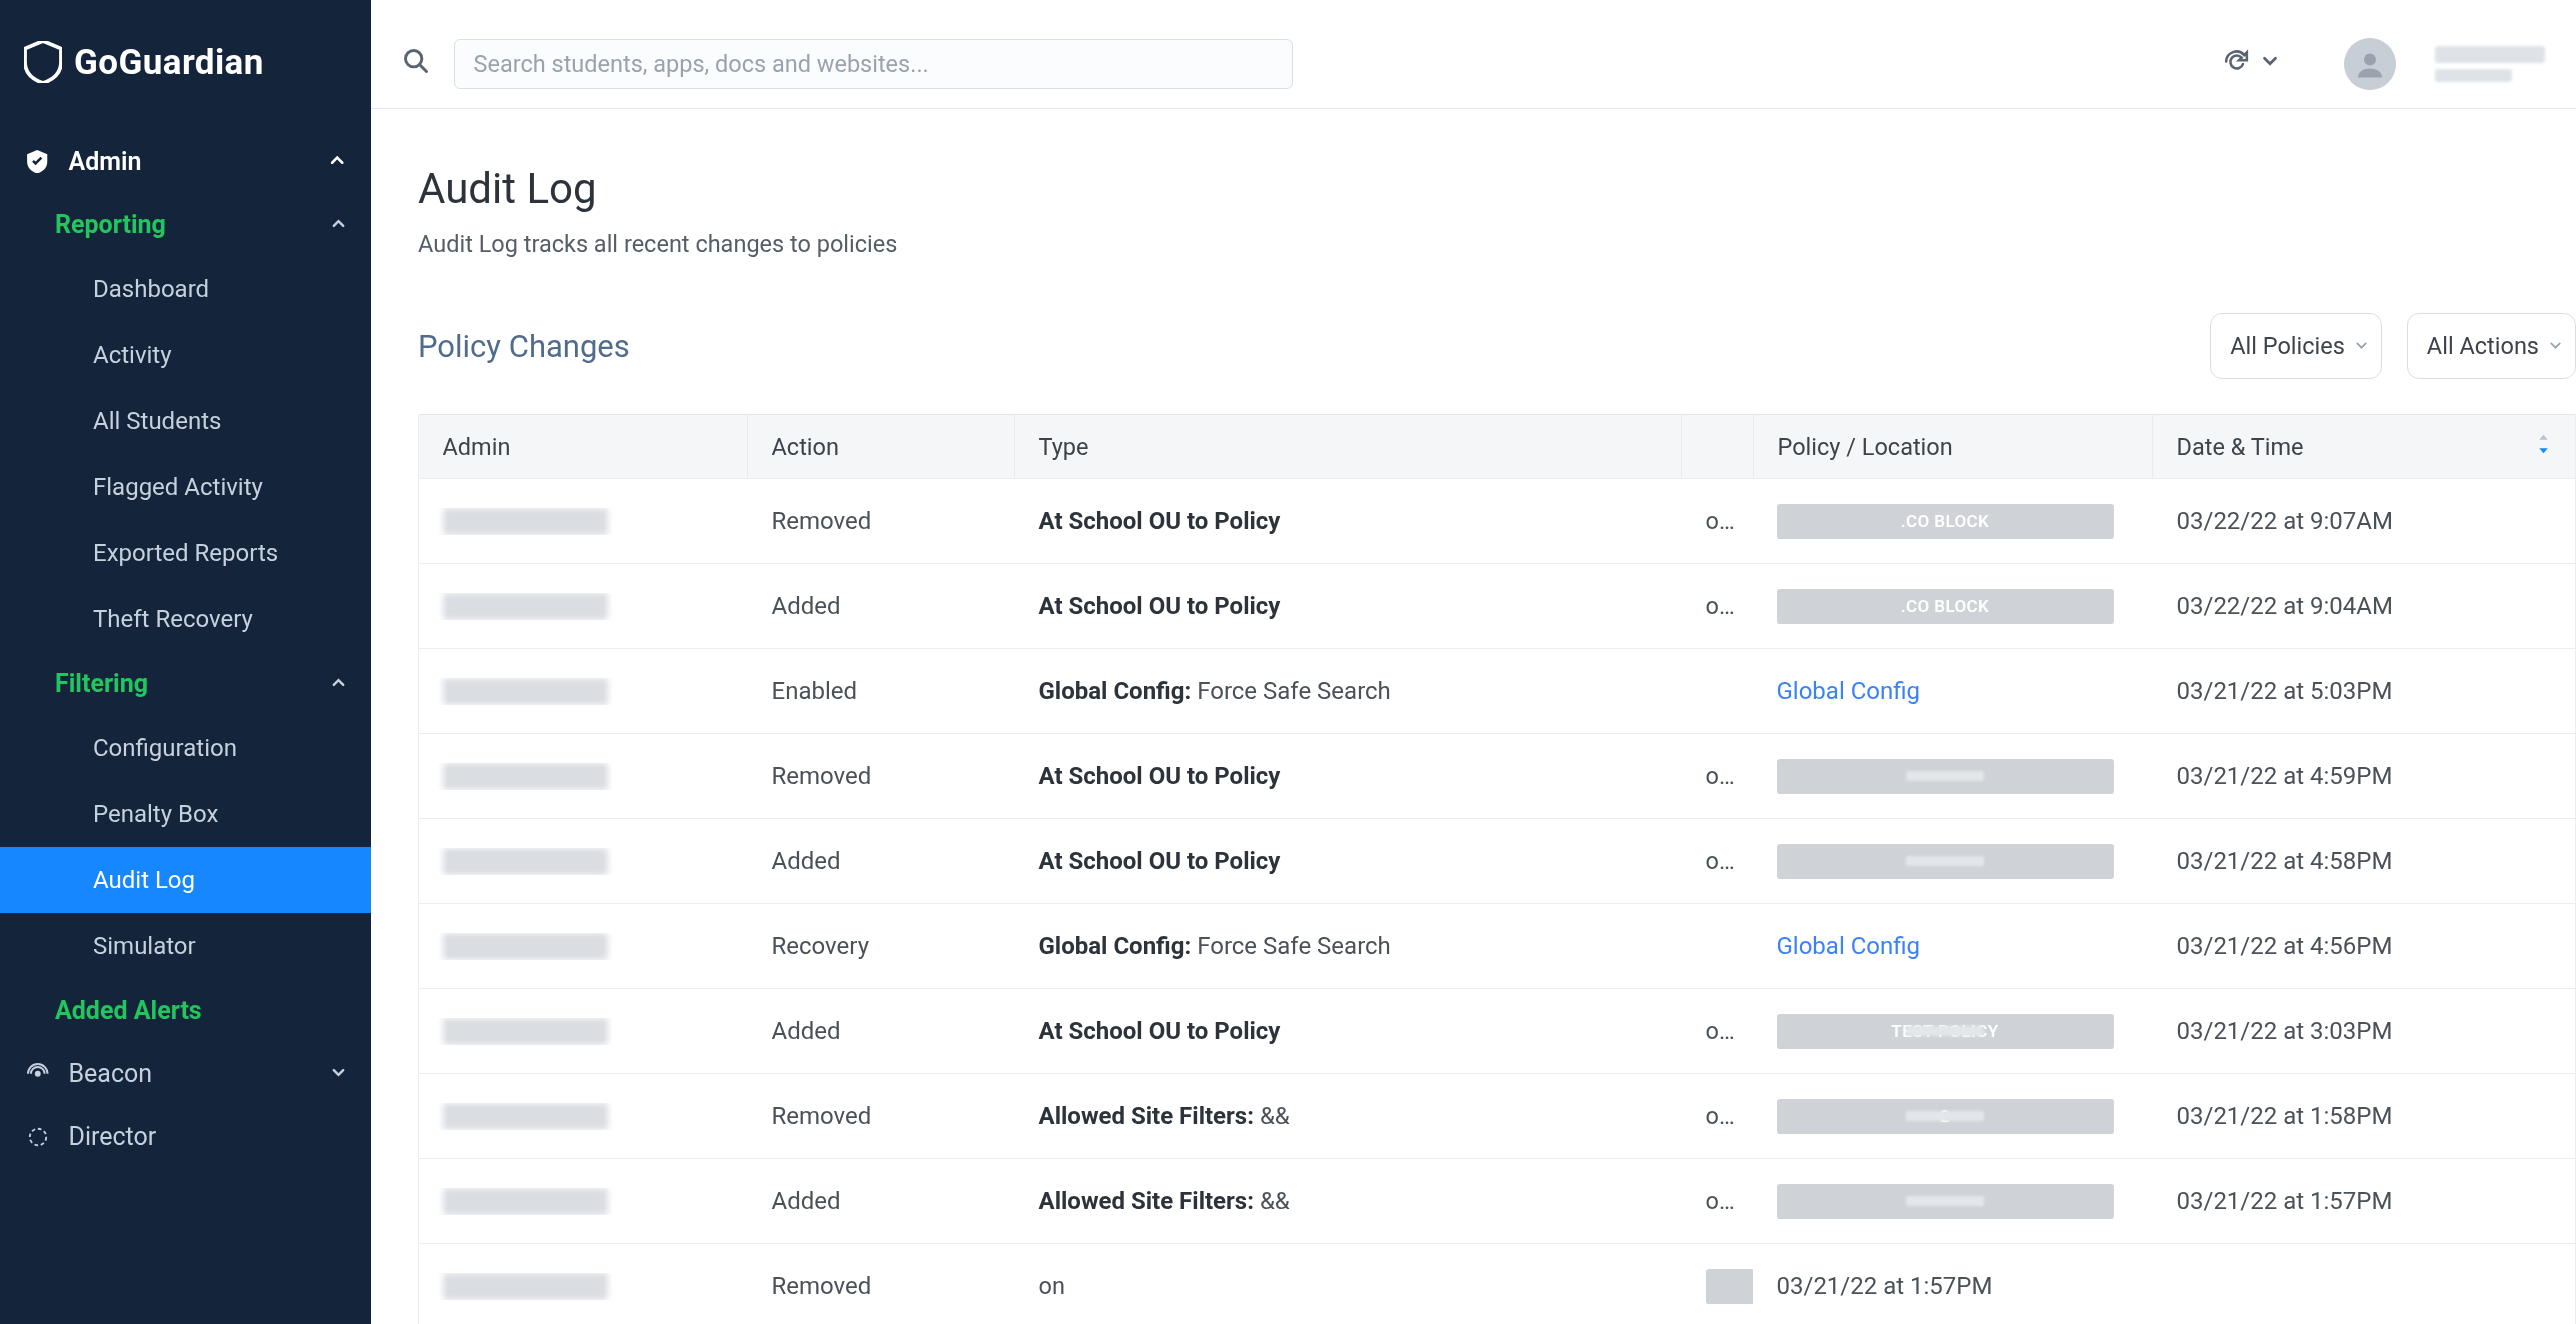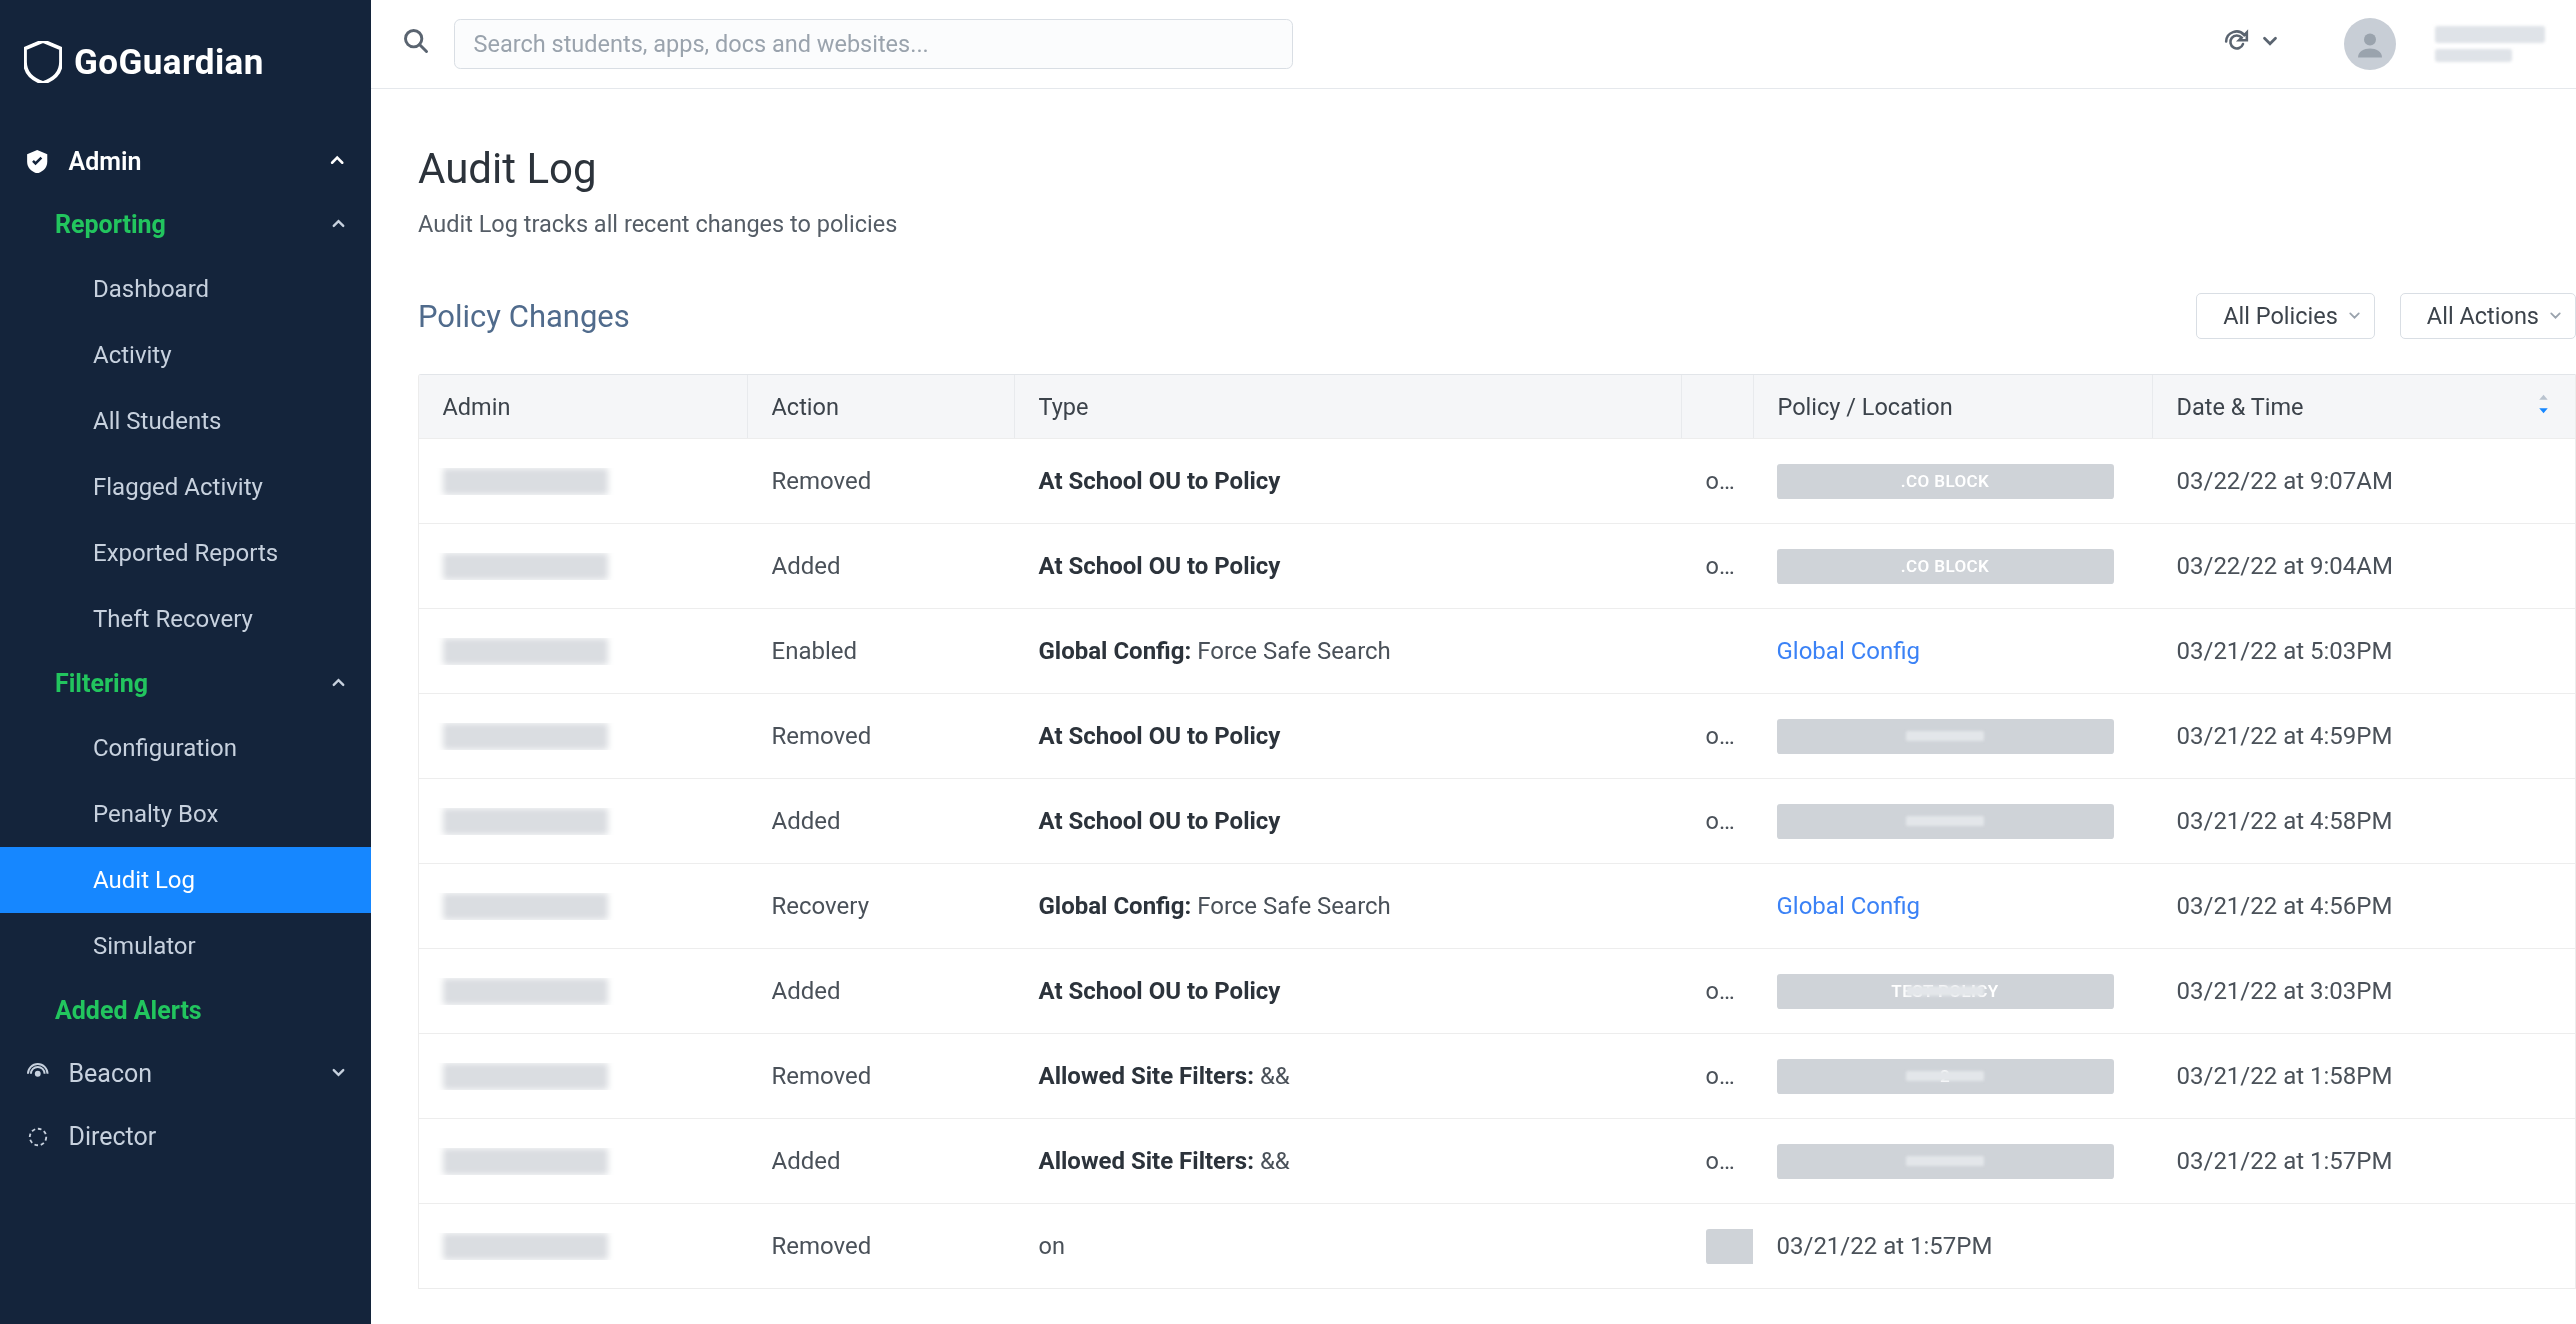--- a/index.html
+++ b/index.html
@@ -15,38 +15,38 @@
 .nav-head { display:flex; align-items:center; padding:17px 23.5px; font-size:25px; font-weight:600; color:#fff; cursor:pointer; }
 .nav-head .chev { margin-left:auto; }
 .nav-head .lead-icon { width:28px; margin-right:17px; display:inline-flex; align-items:center; justify-content:center; }
 .nav-sub { display:flex; align-items:center; padding:17px 23.5px 17px 55px; font-size:25px; font-weight:700; color:#22c55e; cursor:pointer; }
 .nav-subsub { display:flex; align-items:center; padding:19px 23.5px 19px 93px; font-size:24px; color:#c7d1de; cursor:pointer; }
 .nav-subsub.active { background:#1687ff; color:#fff; }
 .nav-sub .chev { margin-left:auto; }
 
 
 .main { position:absolute; left:371px; top:0; right:0; height:100%; background:#fff; }
-.topbar { height:89px; border-bottom:0.8px solid #e5e8ec; display:flex; align-items:center; padding:16px 31px; gap:23.5px; }
+.topbar { height:89px; border-bottom:0.8px solid #e5e8ec; display:flex; align-items:center; padding:16px 31px; gap:23.5px;margin-top:20px; }
 .search-icon-wrap { color:#5a6470; }
 .search-input { flex:0 0 839px; height:50px; border:0.8px solid #d9dee4; border-radius:6.3px; padding:0 19px; font-size:23.5px; color:#555; background:#fbfcfd; }
 .search-input::placeholder { color:#9aa3ad; }
 .spacer { flex:1; }
 .refresh-group { display:flex; align-items:center; gap:7.8px; color:#5a6470; cursor:pointer; }
 .avatar-circle { width:52px; height:52px; border-radius:50%; background:#c8ced6; display:inline-flex; align-items:center; justify-content:center; margin-left:39px; }
 .user-blur { margin-left:15.7px; width:110px; }
 .blur-line { height:17px; background:#dfe3e8; border-radius:2.4px; filter:blur(1.6px); }
 .blur-line.sm { height:12.6px; width:70%; margin-top:6.3px; }
 
 .content { padding:55px 0 0 47px; }
 .page-title { font-size:42px; font-weight:400; color:#2c333b; }
 .page-sub { font-size:23.5px; color:#555d66; margin-top:17px; }
 
 .filter-row { display:flex; align-items:center; margin-top:55px;gap:12px; }
 .section-title { font-size:31px; color:#506b8c; font-weight:400; }
-.select-box { height:46px; border:0.8px solid #d9dee4; border-radius:5px; padding:0 36px 0 26px; font-size:23.5px; color:#3c434b; background:#fff; display:inline-flex; align-items:center; position:relative; cursor:pointer; }
+.select-box { height:66px; border:0.8px solid #d9dee4; border-radius:12px; padding:0 36px 0 19px; font-size:23.5px; color:#3c434b; background:#fff; display:inline-flex; align-items:center; position:relative; cursor:pointer; }
 .select-box .caret { position:absolute; right:11px; top:50%; transform:translateY(-50%); color:#9aa3ad; }
 .filters-right { margin-left:auto; display:flex; gap:25px; }
 
 .table { margin-top:35px; border:0.8px solid #ececec; border-top:0.8px solid #e2e5e9; border-radius:3.1px 0 0 0; overflow:hidden; }
 .thead, .trow { display:grid; grid-template-columns: 329px 267px 667px 71px 400px 1fr; align-items:center; }
 .thead { background:#f5f6f8; height:63px; }
 .th { font-size:23.5px; color:#3c434b; padding:0 23.5px; border-right:0.8px solid #e8eaed; height:100%; display:flex; align-items:center; }
 .th:last-child { border-right:none; justify-content:flex-start; }
 .th .sort-caret { margin-left:auto; color:#1687ff; }
 

